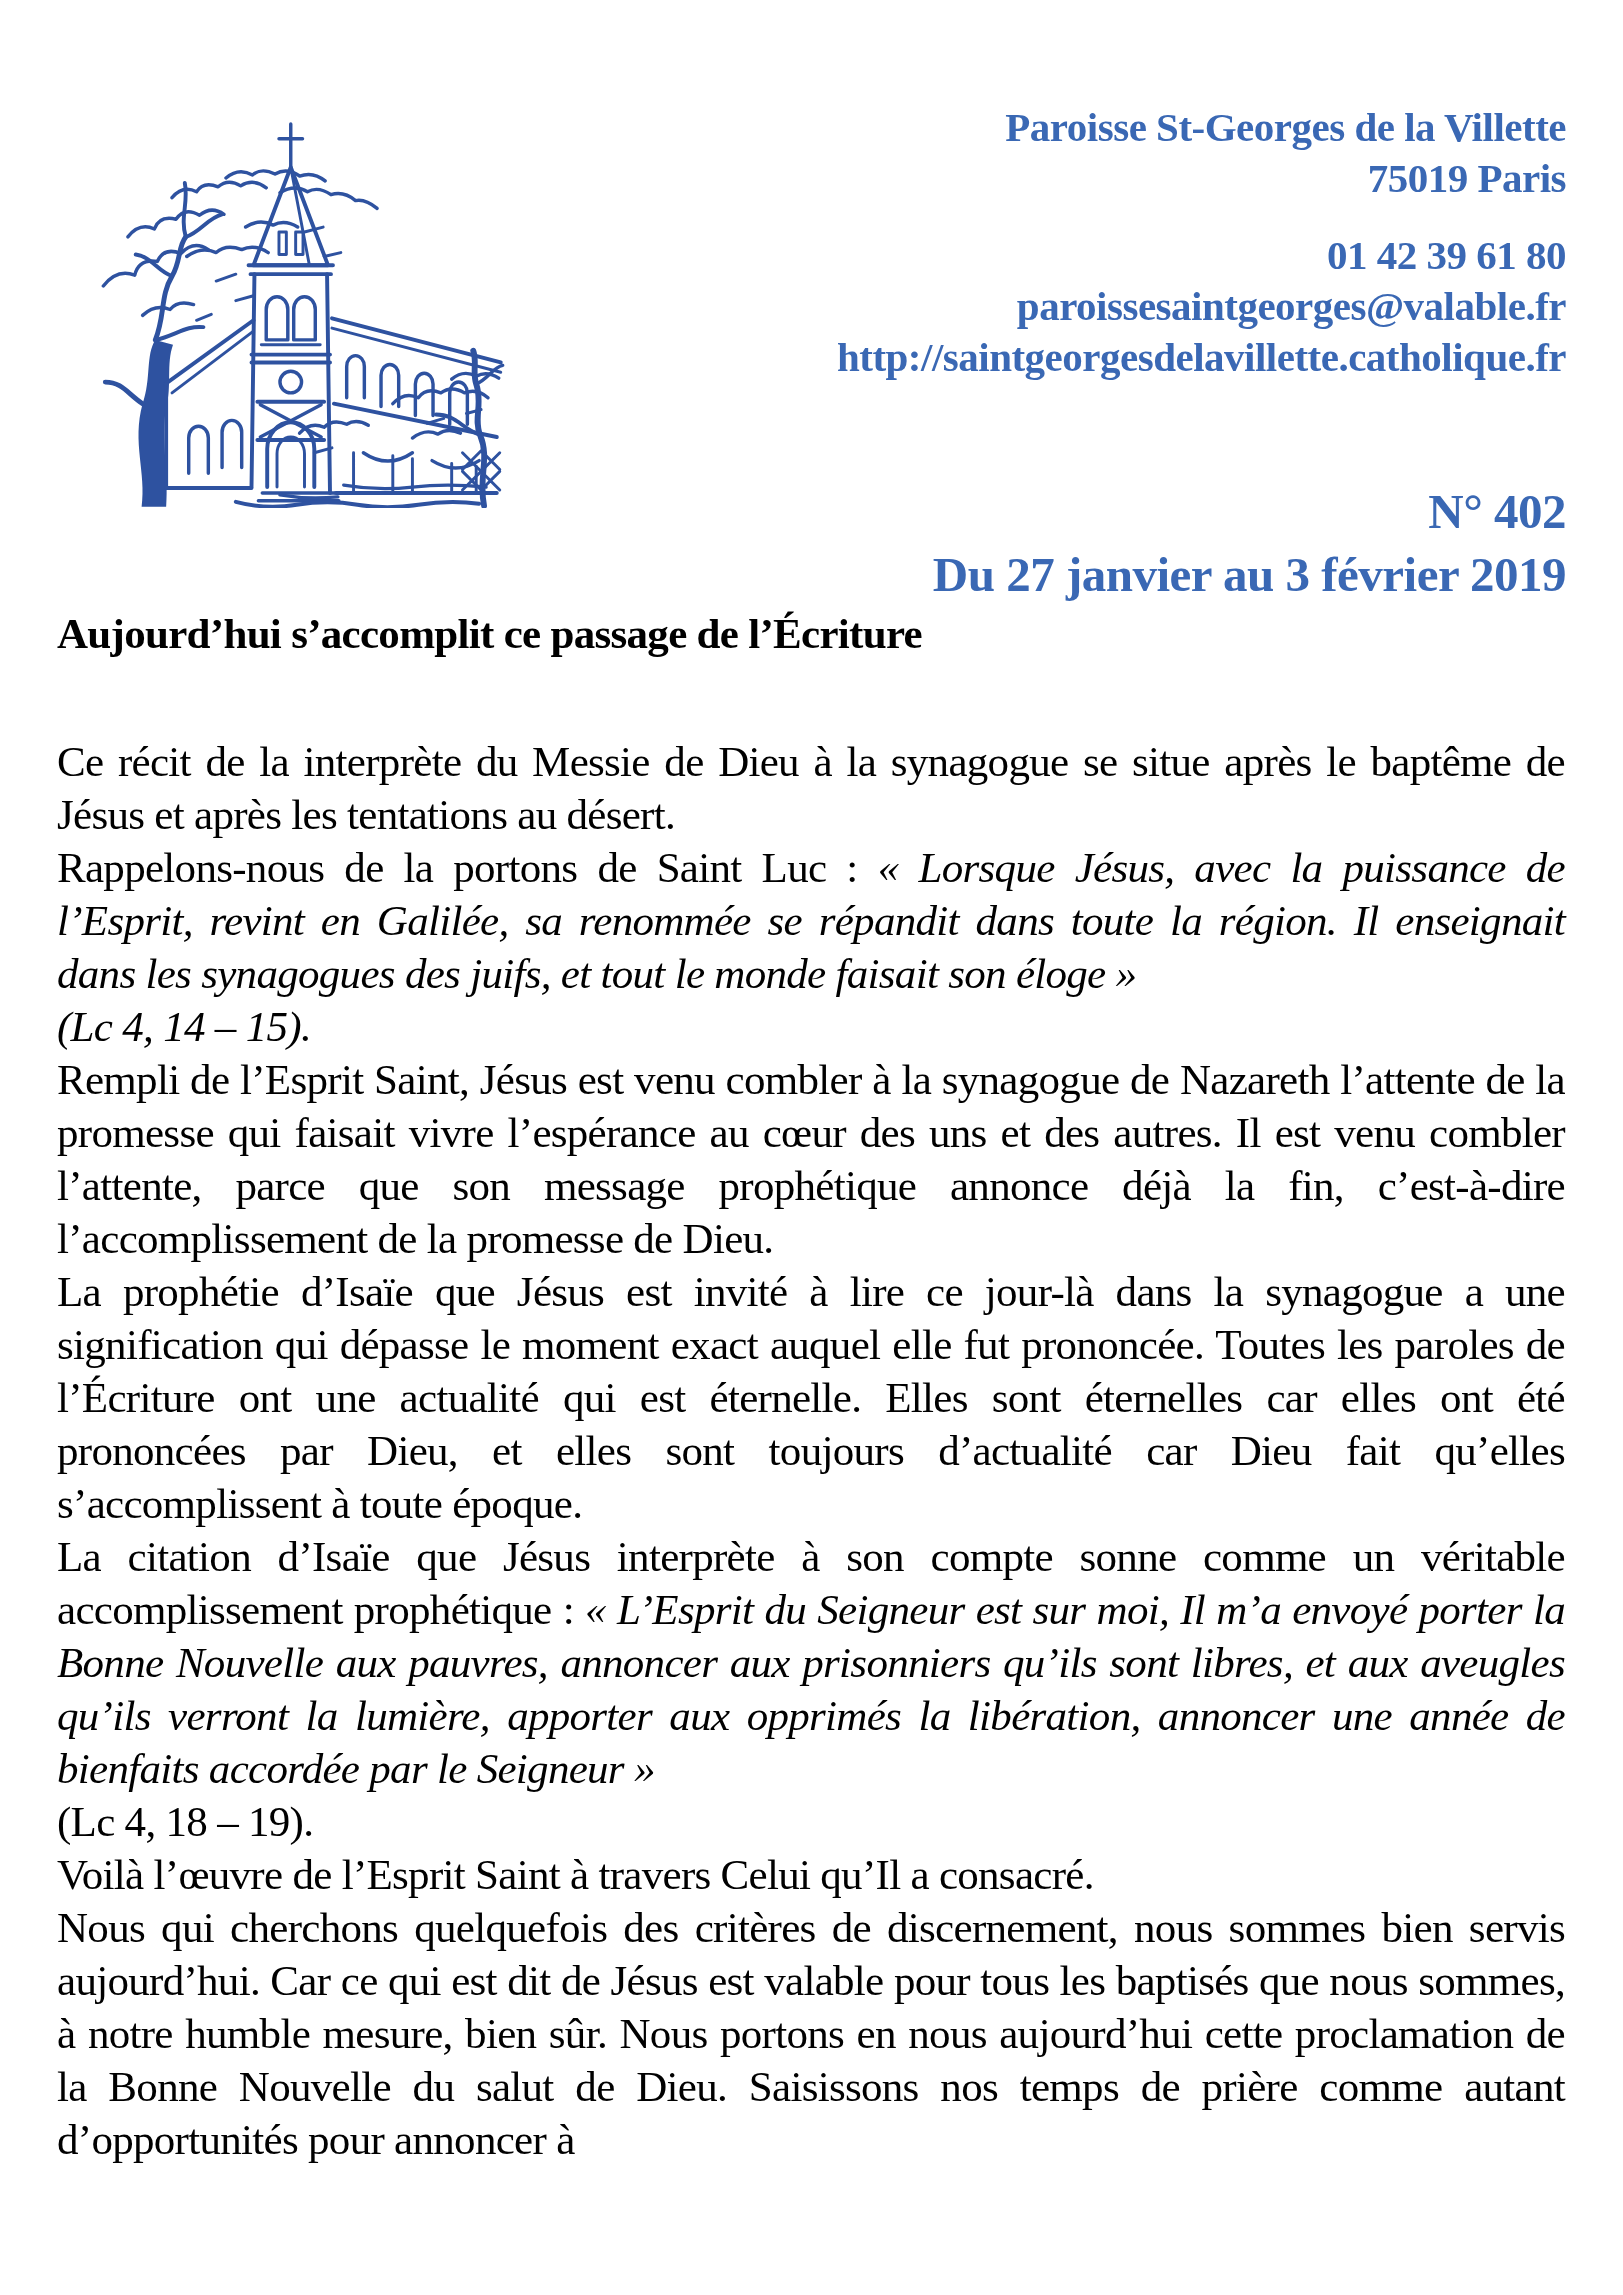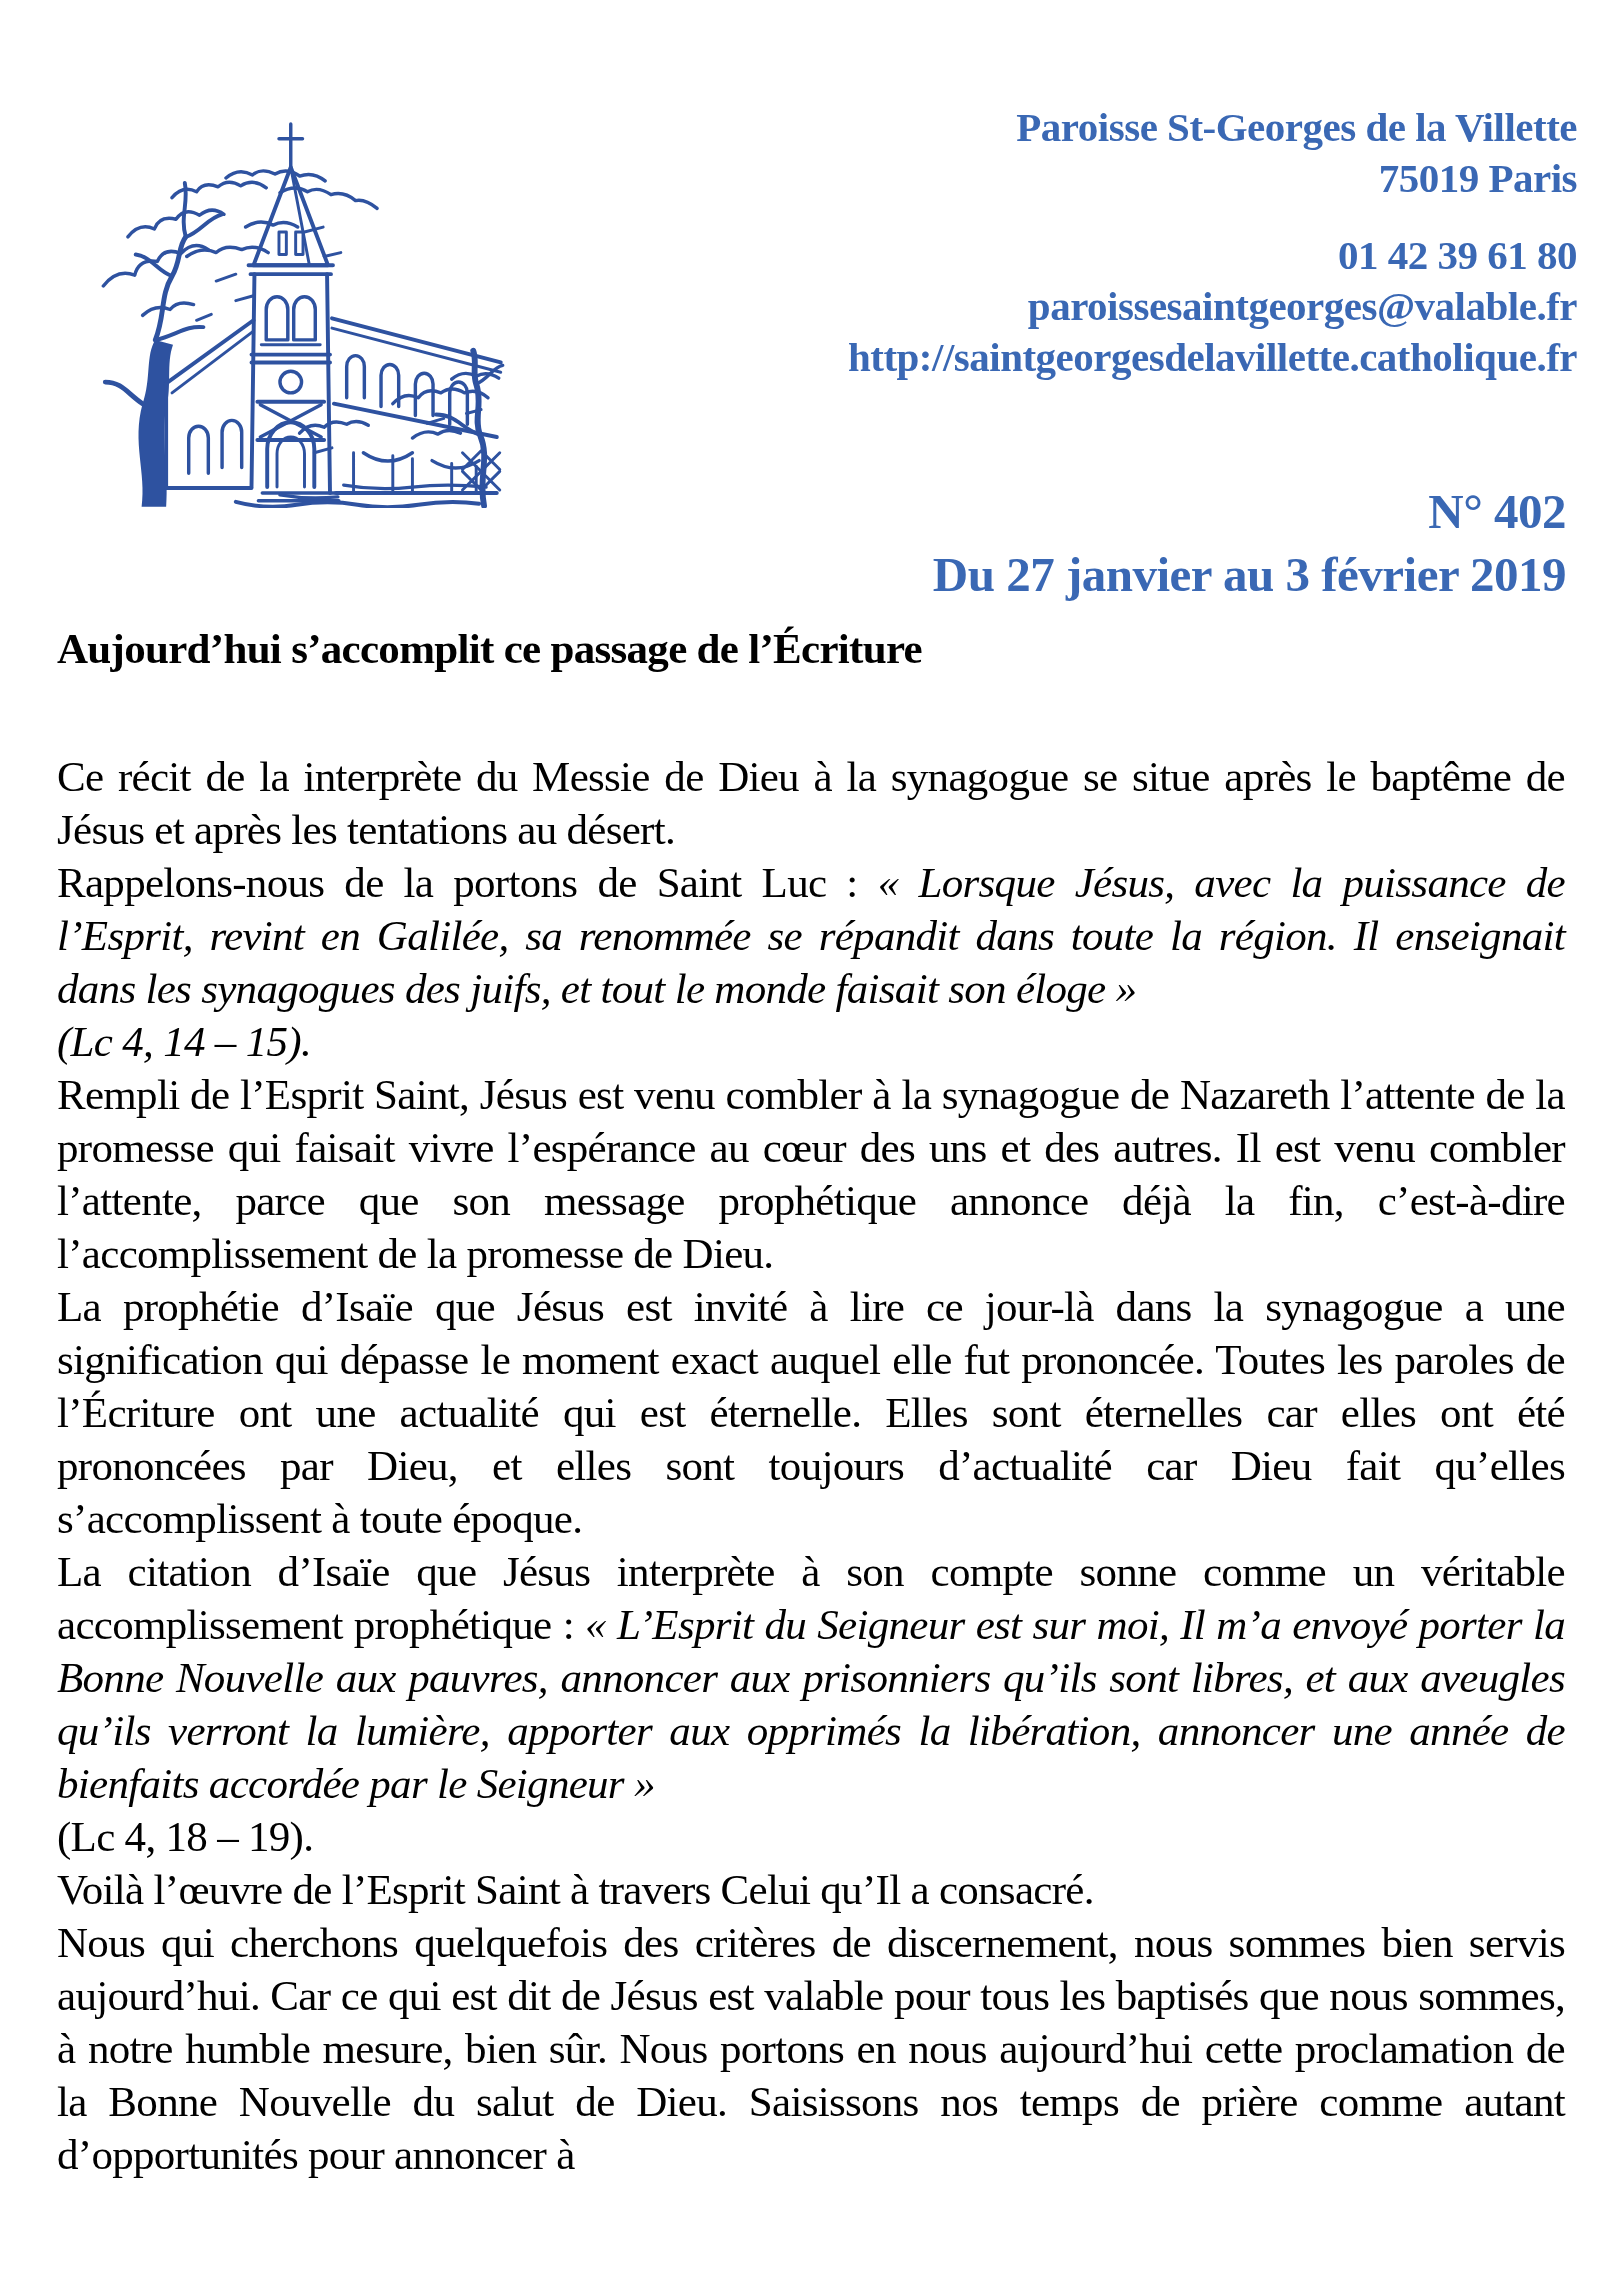--- a/index.html
+++ b/index.html
@@ -12,21 +12,21 @@
   .page{
     position:relative;
     width:1623px;height:2295px;
     background:var(--paper);
     font-family:"Liberation Serif","DejaVu Serif",serif;
     color:var(--ink);
     overflow:hidden;
   }
   
   .contact{
-    position:absolute;top:102px;right:46px;
+    position:absolute;top:102px;right:57px;
     text-align:right;
     color:var(--accent);
     font-weight:bold;
     font-size:41px;line-height:51px;
     letter-spacing:-0.5px;
     white-space:nowrap;
   }
   .contact .gap{height:25.5px;}
   
   .issue{
@@ -46,21 +46,21 @@
   .church svg{display:block;width:100%;height:100%;}
   .church path, .church line, .church circle, .church rect{
     fill:none;stroke:var(--drawing);
     stroke-width:8;stroke-linecap:round;stroke-linejoin:round;
   }
   .church .fill{fill:var(--drawing);stroke:none;}
   .church .w12{stroke-width:12;} .church .w10{stroke-width:10;}
   .church .w7{stroke-width:7;} .church .w6{stroke-width:6;}
   
   .article{
-    position:absolute;left:57px;top:622px;width:1508px;
+    position:absolute;left:57px;top:607px;width:1508px;
     font-size:43px;line-height:53px;
     letter-spacing:-0.7px;
   }
   .title{font-weight:bold;}
   .title-gap{height:75px;}
   .para{text-align:justify;}
   .para .it{font-style:italic;}
 </style>
 </head>
 <body>

